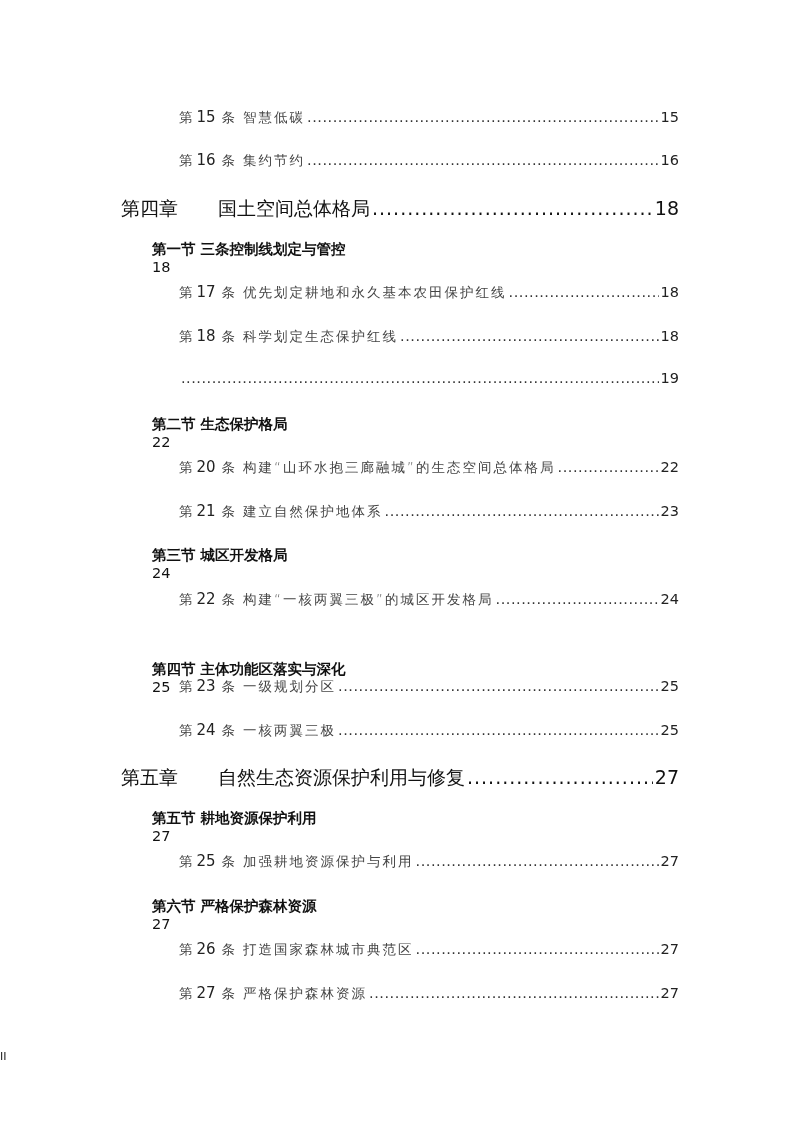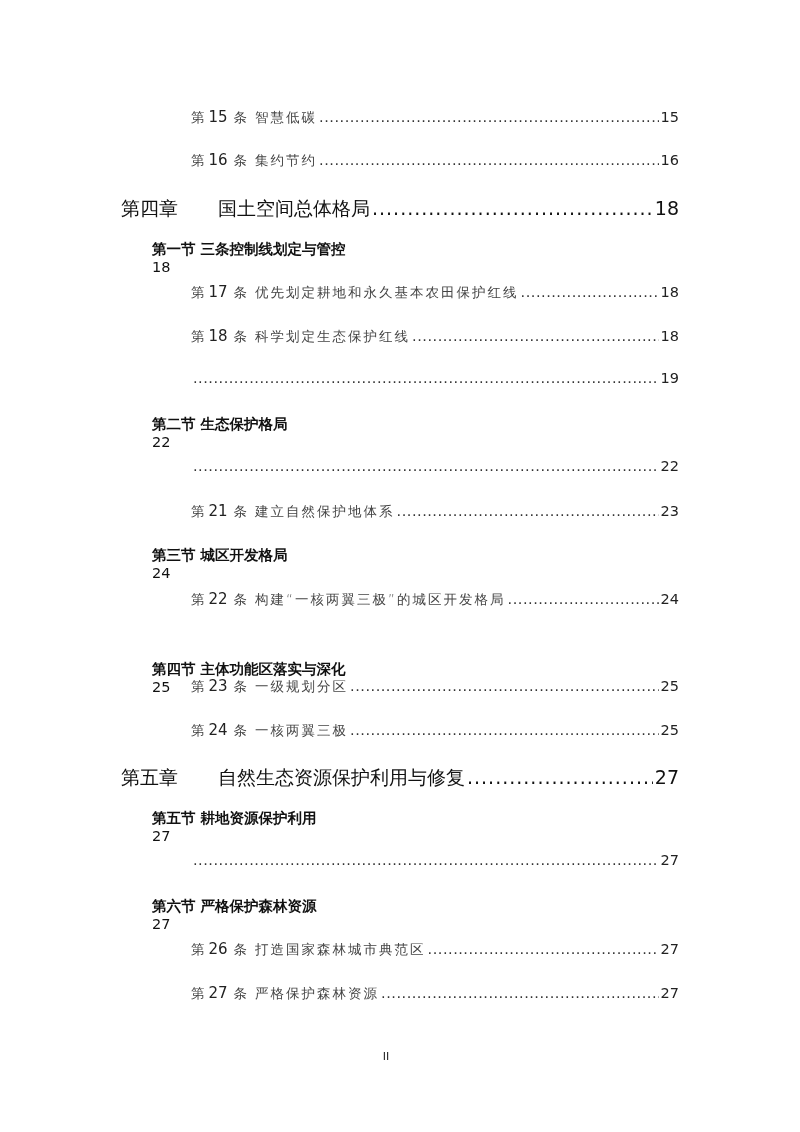--- a/index.html
+++ b/index.html
@@ -10,26 +10,26 @@
   .row .label { flex: 0 0 auto; }
   .row .dots { flex: 1 1 auto; overflow: hidden; margin: 0 2px; }
   .row .dots::before { content: "........................................................................................................................................................................................................................................................."; letter-spacing: 0.5px; }
   .row .page { flex: 0 0 auto; }
   .chapter { left: 121px; font-size: 19px; height: 26px; }
   .chapter .num { margin-right: 40px; }
   .chapter .dots::before { letter-spacing: 1px; }
   .section { left: 150px; font-size: 14.5px; font-weight: bold; height: 20px; flex-direction: column; }
   .section .page { font-weight: normal; }
   .section .dots { font-weight: normal; }
-  .article { left: 179px; font-size: 14.5px; height: 20px; color: #333; margin-left: 12px; }
+  .article { left: 179px; font-size: 14.5px; height: 20px; color: #333; }
   .article .pre, .article .post, .article .title { color: #444; font-weight: 300; letter-spacing: 2px; font-size: 13.5px; }
   .article .n { font-weight: normal; color: #222; margin: 0 6px 0 2px; font-size: 15px; }
   .article .post { margin-right: 6px; }
   .article .page { color: #222; }
-  .footer { position: absolute; top: 1050px; left: 0; width: 772px; text-align: center; font-size: 11px; color: #222; }
+  .footer { position: absolute; top: 1050px; left: 0; width: 772px; font-size: 11px; color: #222; }
 </style>
 </head>
 <body>
 
 <div class="toc">
 
   <div class="row article" style="top:108px">
     <span class="label"><span class="pre">第</span><span class="n">15</span><span class="post">条</span><span class="title">智慧低碳</span></span>
     <span class="dots"></span>
     <span class="page">15</span>
@@ -70,20 +70,21 @@
     <span class="page">19</span>
   </div>
 
   <div class="row section" style="top:415px">
     <span class="label">第二节 生态保护格局</span>
     <span class="dots"></span>
     <span class="page">22</span>
   </div>
 
   <div class="row article" style="top:458px">
+    <span class="label"><span class="pre">第</span><span class="n">20</span><span class="post">条</span><span class="title">构建“山环水抱三廊融城”的生态空间总体格局</span></span>
     <span class="dots"></span>
     <span class="page">22</span>
   </div>
 
   <div class="row article" style="top:502px">
     <span class="label"><span class="pre">第</span><span class="n">21</span><span class="post">条</span><span class="title">建立自然保护地体系</span></span>
     <span class="dots"></span>
     <span class="page">23</span>
   </div>
 
@@ -123,20 +124,21 @@
     <span class="page">27</span>
   </div>
 
   <div class="row section" style="top:809px">
     <span class="label">第五节 耕地资源保护利用</span>
     <span class="dots"></span>
     <span class="page">27</span>
   </div>
 
   <div class="row article" style="top:852px">
+    <span class="label"><span class="pre">第</span><span class="n">25</span><span class="post">条</span><span class="title">加强耕地资源保护与利用</span></span>
     <span class="dots"></span>
     <span class="page">27</span>
   </div>
 
   <div class="row section" style="top:897px">
     <span class="label">第六节 严格保护森林资源</span>
     <span class="dots"></span>
     <span class="page">27</span>
   </div>
 

